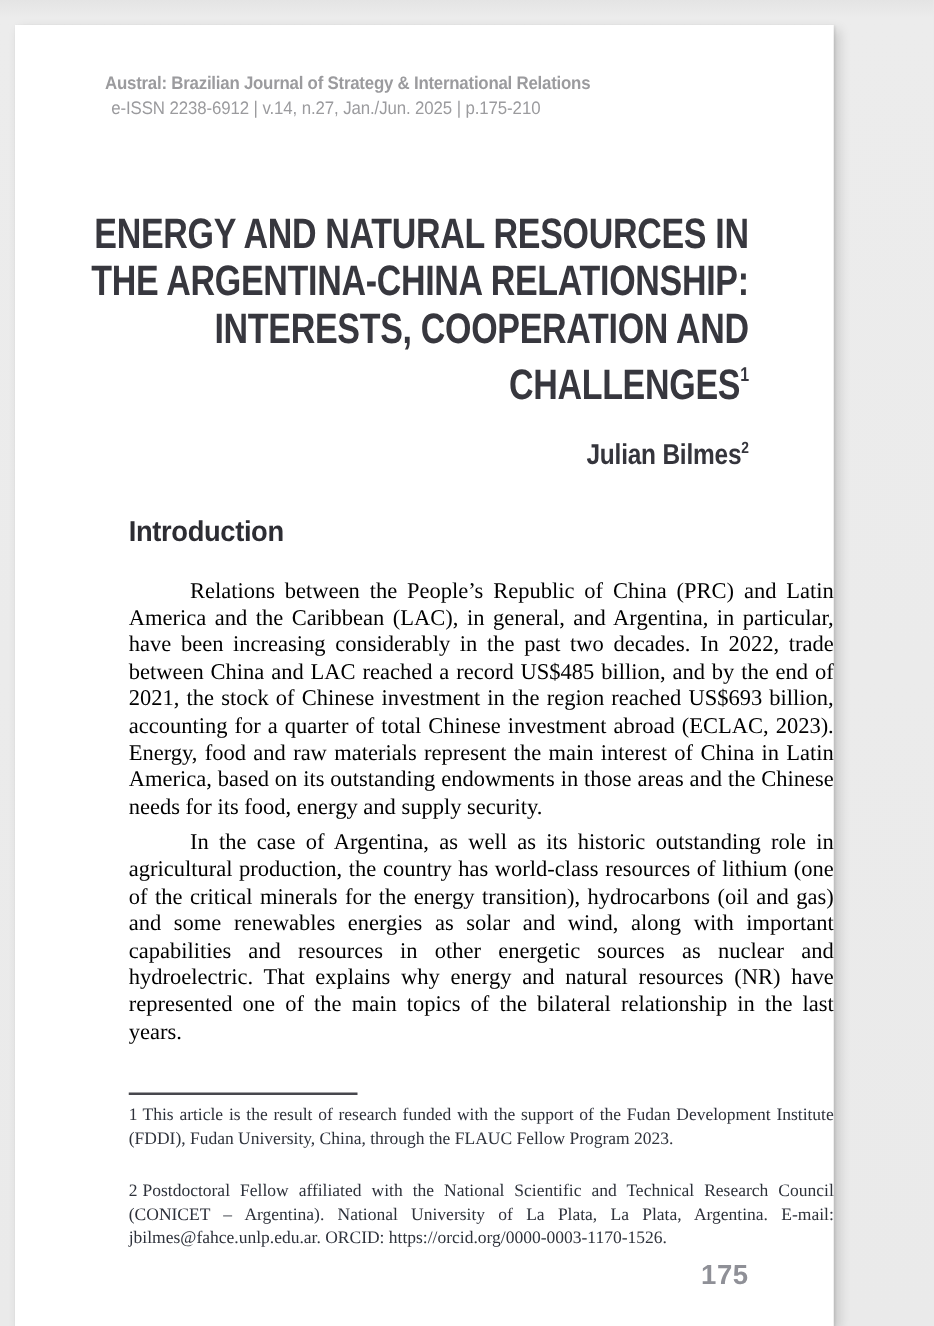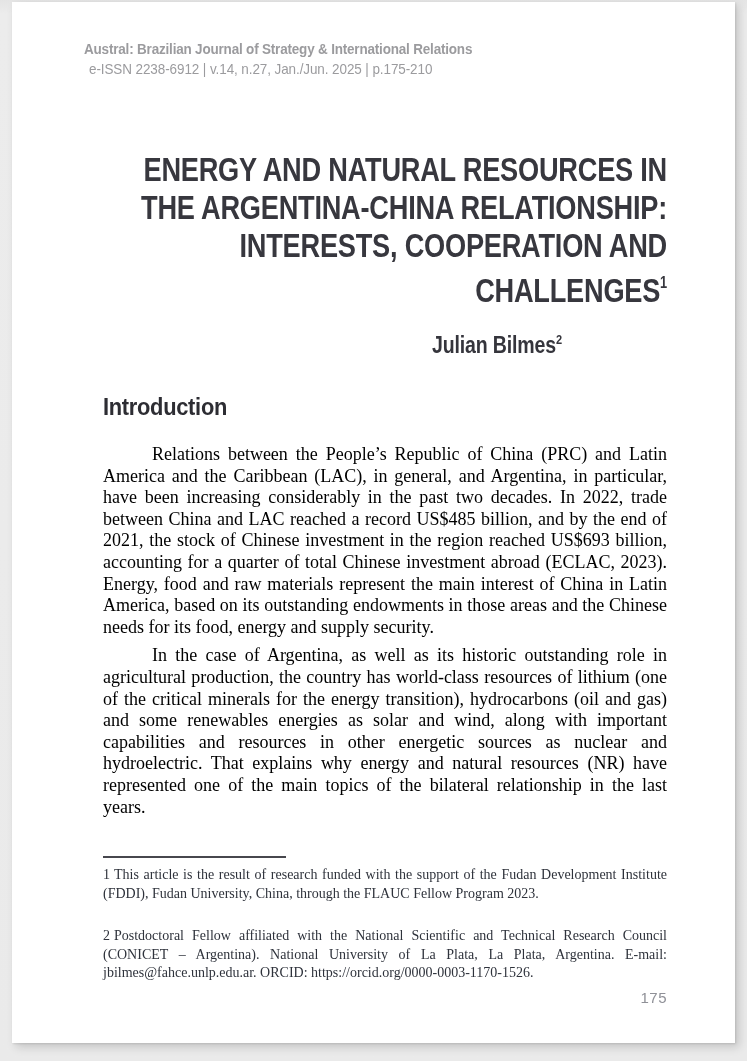--- a/index.html
+++ b/index.html
@@ -13,22 +13,22 @@
   }
   .canvas {
     position: relative;
     width: 747px;
     height: 1061px;
     background: linear-gradient(180deg, #e4e4e4 0px, #ececec 14px, #eaeaea 100%);
   }
   .page {
     position: absolute;
     left: 12px;
-    top: 2px;
-    width: 723px;
+    top: 20px;
+    width: 655px;
     height: 1041px;
     background: #ffffff;
     box-shadow: 4px 4px 9px rgba(0,0,0,0.16), 1px 1px 2px rgba(0,0,0,0.10);
   }
   
   .header {
     position: absolute;
     left: 72px;
     top: 38px;
     color: #9b9b9e;
@@ -76,21 +76,21 @@
     font-size: 16px;
     vertical-align: 14px;
     font-weight: 700;
   }
   
   .author-block {
     position: absolute;
     right: 68px;
     top: 330px;
     width: 400px;
-    text-align: center;
+    text-align: right;
     color: #35353c;
   }
   .author-name {
     display: block;
     white-space: nowrap;
     font-size: 23px;
     font-weight: 700;
     letter-spacing: -0.2px;
     transform: scaleX(0.85);
     transform-origin: right center;
@@ -157,22 +157,22 @@
     margin-top: 24px;
   }
   .fn-ref {
     margin-right: 4px;
   }
   
   .page-number {
     position: absolute;
     right: 68px;
     top: 987px;
-    font-size: 15px;
-    font-weight: 400;
+    font-size: 22px;
+    font-weight: 700;
     letter-spacing: 0.5px;
     color: #8f9097;
   }
 </style>
 </head>
 <body>
 
 <div class="canvas">
   <div class="page">
 

